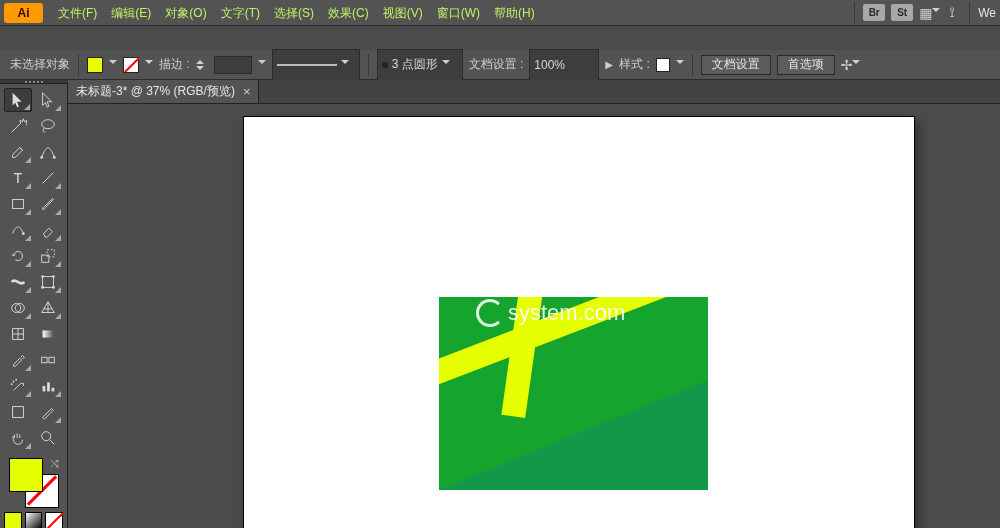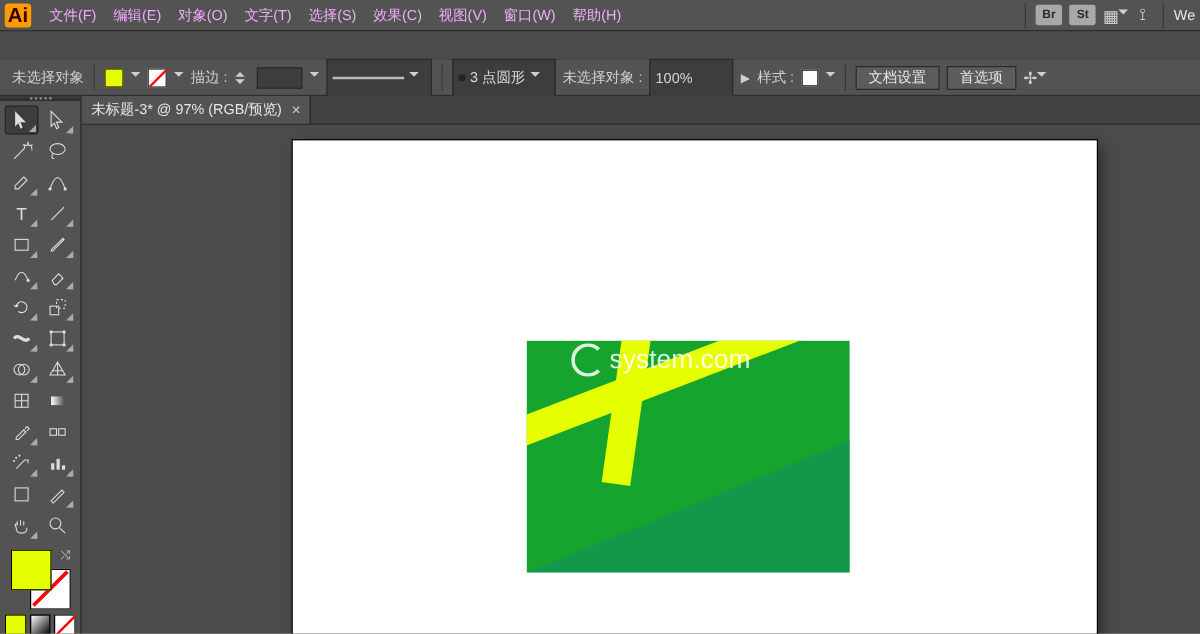--- a/index.html
+++ b/index.html
@@ -1,21 +1,21 @@
 <!DOCTYPE html>
 <html><head>
 <meta charset="utf-8">
 <style>
   * { margin:0; padding:0; box-sizing:border-box; font-family:"Microsoft YaHei",sans-serif; user-select:none; }
   body { width:1000px; height:528px; overflow:hidden; background:#4b4b4b; color:#d8d8d8; font-size:12px; }
 
   
   .menubar { height:26px; background:#535353; display:flex; align-items:center; padding-left:4px; border-bottom:1px solid #2d2d2d;}
-  .app-icon { width:22px; height:20px; background:#ff9a00; color:#330000; font-weight:bold; font-size:17px; display:flex; align-items:center; justify-content:center; border-radius:3px; margin-right:8px;}
-  .menu-item { padding:0 7px; height:26px; line-height:26px; color:#f0abfc; cursor:pointer; }
+  .app-icon { width:39px; height:20px; background:#ff9a00; color:#330000; font-weight:bold; font-size:12px; display:flex; align-items:center; justify-content:center; border-radius:3px; margin-right:8px;}
+  .menu-item { padding:0 7px; height:26px; line-height:26px; color:#bef264; cursor:pointer; }
   .menubar .right { margin-left:auto; display:flex; align-items:center; gap:6px; padding-right:4px;}
   .tblock{width:22px;height:17px;background:#a8a8a8;color:#2a2a2a;font-size:10px;display:flex;align-items:center;justify-content:center;border-radius:2px;font-weight:bold;}
   .ticon{width:18px;height:18px;display:flex;align-items:center;justify-content:center;color:#cfcfcf;font-size:14px;}
   .ws{color:#e6e6e6;font-size:12px;}
 
   
   .optionbar { height:30px; background:#535353; display:flex; align-items:center; gap:6px; padding:0 10px; border-bottom:1px solid #2d2d2d;margin-top:24px;}
   .lbl{color:#cfcfcf;}
   .swatch{width:16px;height:16px;border:1px solid #222;display:inline-block;}
   .swatch.fill{background:#e6ff00;}
@@ -59,21 +59,21 @@
   .minisw.c3{background:#fff;position:relative;}
   .minisw.c3::after{content:"";position:absolute;left:-2px;top:7px;width:22px;height:2px;background:#ff0000;transform:rotate(-45deg);}
   .minibtn{width:18px;height:16px;display:flex;align-items:center;justify-content:center;color:#ccc;font-size:12px;}
 
   .docarea{flex:1;display:flex;flex-direction:column;overflow:hidden;}
   .tabbar{height:24px;background:#434343;display:flex;align-items:flex-end;border-bottom:1px solid #222;}
   .tab{height:24px;background:#535353;padding:0 8px;display:flex;align-items:center;gap:8px;color:#e6e6e6;border-right:1px solid #222;}
   .tab .x{color:#cfcfcf;cursor:pointer;font-size:13px;}
   .viewport{flex:1;background:#4b4b4b;overflow:hidden;position:relative;}
   .canvas{position:absolute;left:176px;top:13px;width:670px;height:470px;background:#fff;box-shadow:0 0 0 1px #000,4px 4px 10px rgba(0,0,0,.4);}
-  .art{position:absolute;left:195px;top:167px;width:269px;height:193px;background:#15a52f;overflow:hidden;}
+  .art{position:absolute;left:195px;top:180px;width:269px;height:193px;background:#15a52f;overflow:hidden;}
   
   .stripe1{position:absolute;left:-20px;top:70px;width:400px;height:24px;background:#e6ff00;transform:rotate(-21deg);transform-origin:left center;}
   .stripe2{position:absolute;left:72px;top:-20px;width:24px;height:140px;background:#e6ff00;transform:rotate(8deg);}
   .lowertri{position:absolute;left:0;top:0;width:0;height:0;border-right:269px solid #13984a;border-top:110px solid transparent;top:83px;}
   .watermark{position:absolute;left:37px;top:2px;color:rgba(255,255,255,.85);font-size:22px;font-family:Georgia,serif;display:flex;align-items:center;gap:4px;}
   .watermark .logo{width:28px;height:28px;border:3px solid rgba(255,255,255,.85);border-right-color:transparent;border-radius:50%;}
 </style>
 </head>
 <body>
 
@@ -118,21 +118,21 @@
         <line x1="0" y1="4" x2="60" y2="4" stroke="#bbb" stroke-width="2"></line>
       </svg>
       <span class="drop"></span>
   </div>
   <div class="divider"></div>
   <div class="selbox" style="width:86px">
     <span class="dot"></span>
     <span>3 点圆形</span>
     <span class="drop"></span>
   </div>
-  <span class="lbl">未选择对象 :</span>
+  <span class="lbl">文档设置 :</span>
   <div class="selbox" style="width:70px;background:#3d3d3d">
       <span>100%</span>
     </div>
   <span class="arr">▶</span>
   <span class="lbl">样式 :</span>
   <span class="whitebox"></span>
     <span class="drop"></span>
   <div class="divider"></div>
   <div class="btn">文档设置</div>
   <div class="btn">首选项</div>
@@ -377,21 +377,21 @@
       <div class="minibtn">◻</div>
       <div class="minibtn">◱</div>
       <div class="minibtn">◳</div>
     </div>
     </div>
   </div>
 
   <div class="docarea">
     <div class="tabbar">
       <div class="tab">
-        <span>未标题-3* @ 97% (RGB/预览)</span>
+        <span>未标题-3* @ 37% (RGB/预览)</span>
         <span class="x">×</span>
       </div>
     </div>
     <div class="viewport">
       <div class="canvas">
         <div class="art">
           <div class="lowertri"></div>
           <div class="stripe1"></div>
           <div class="stripe2"></div>
           <div class="watermark">

